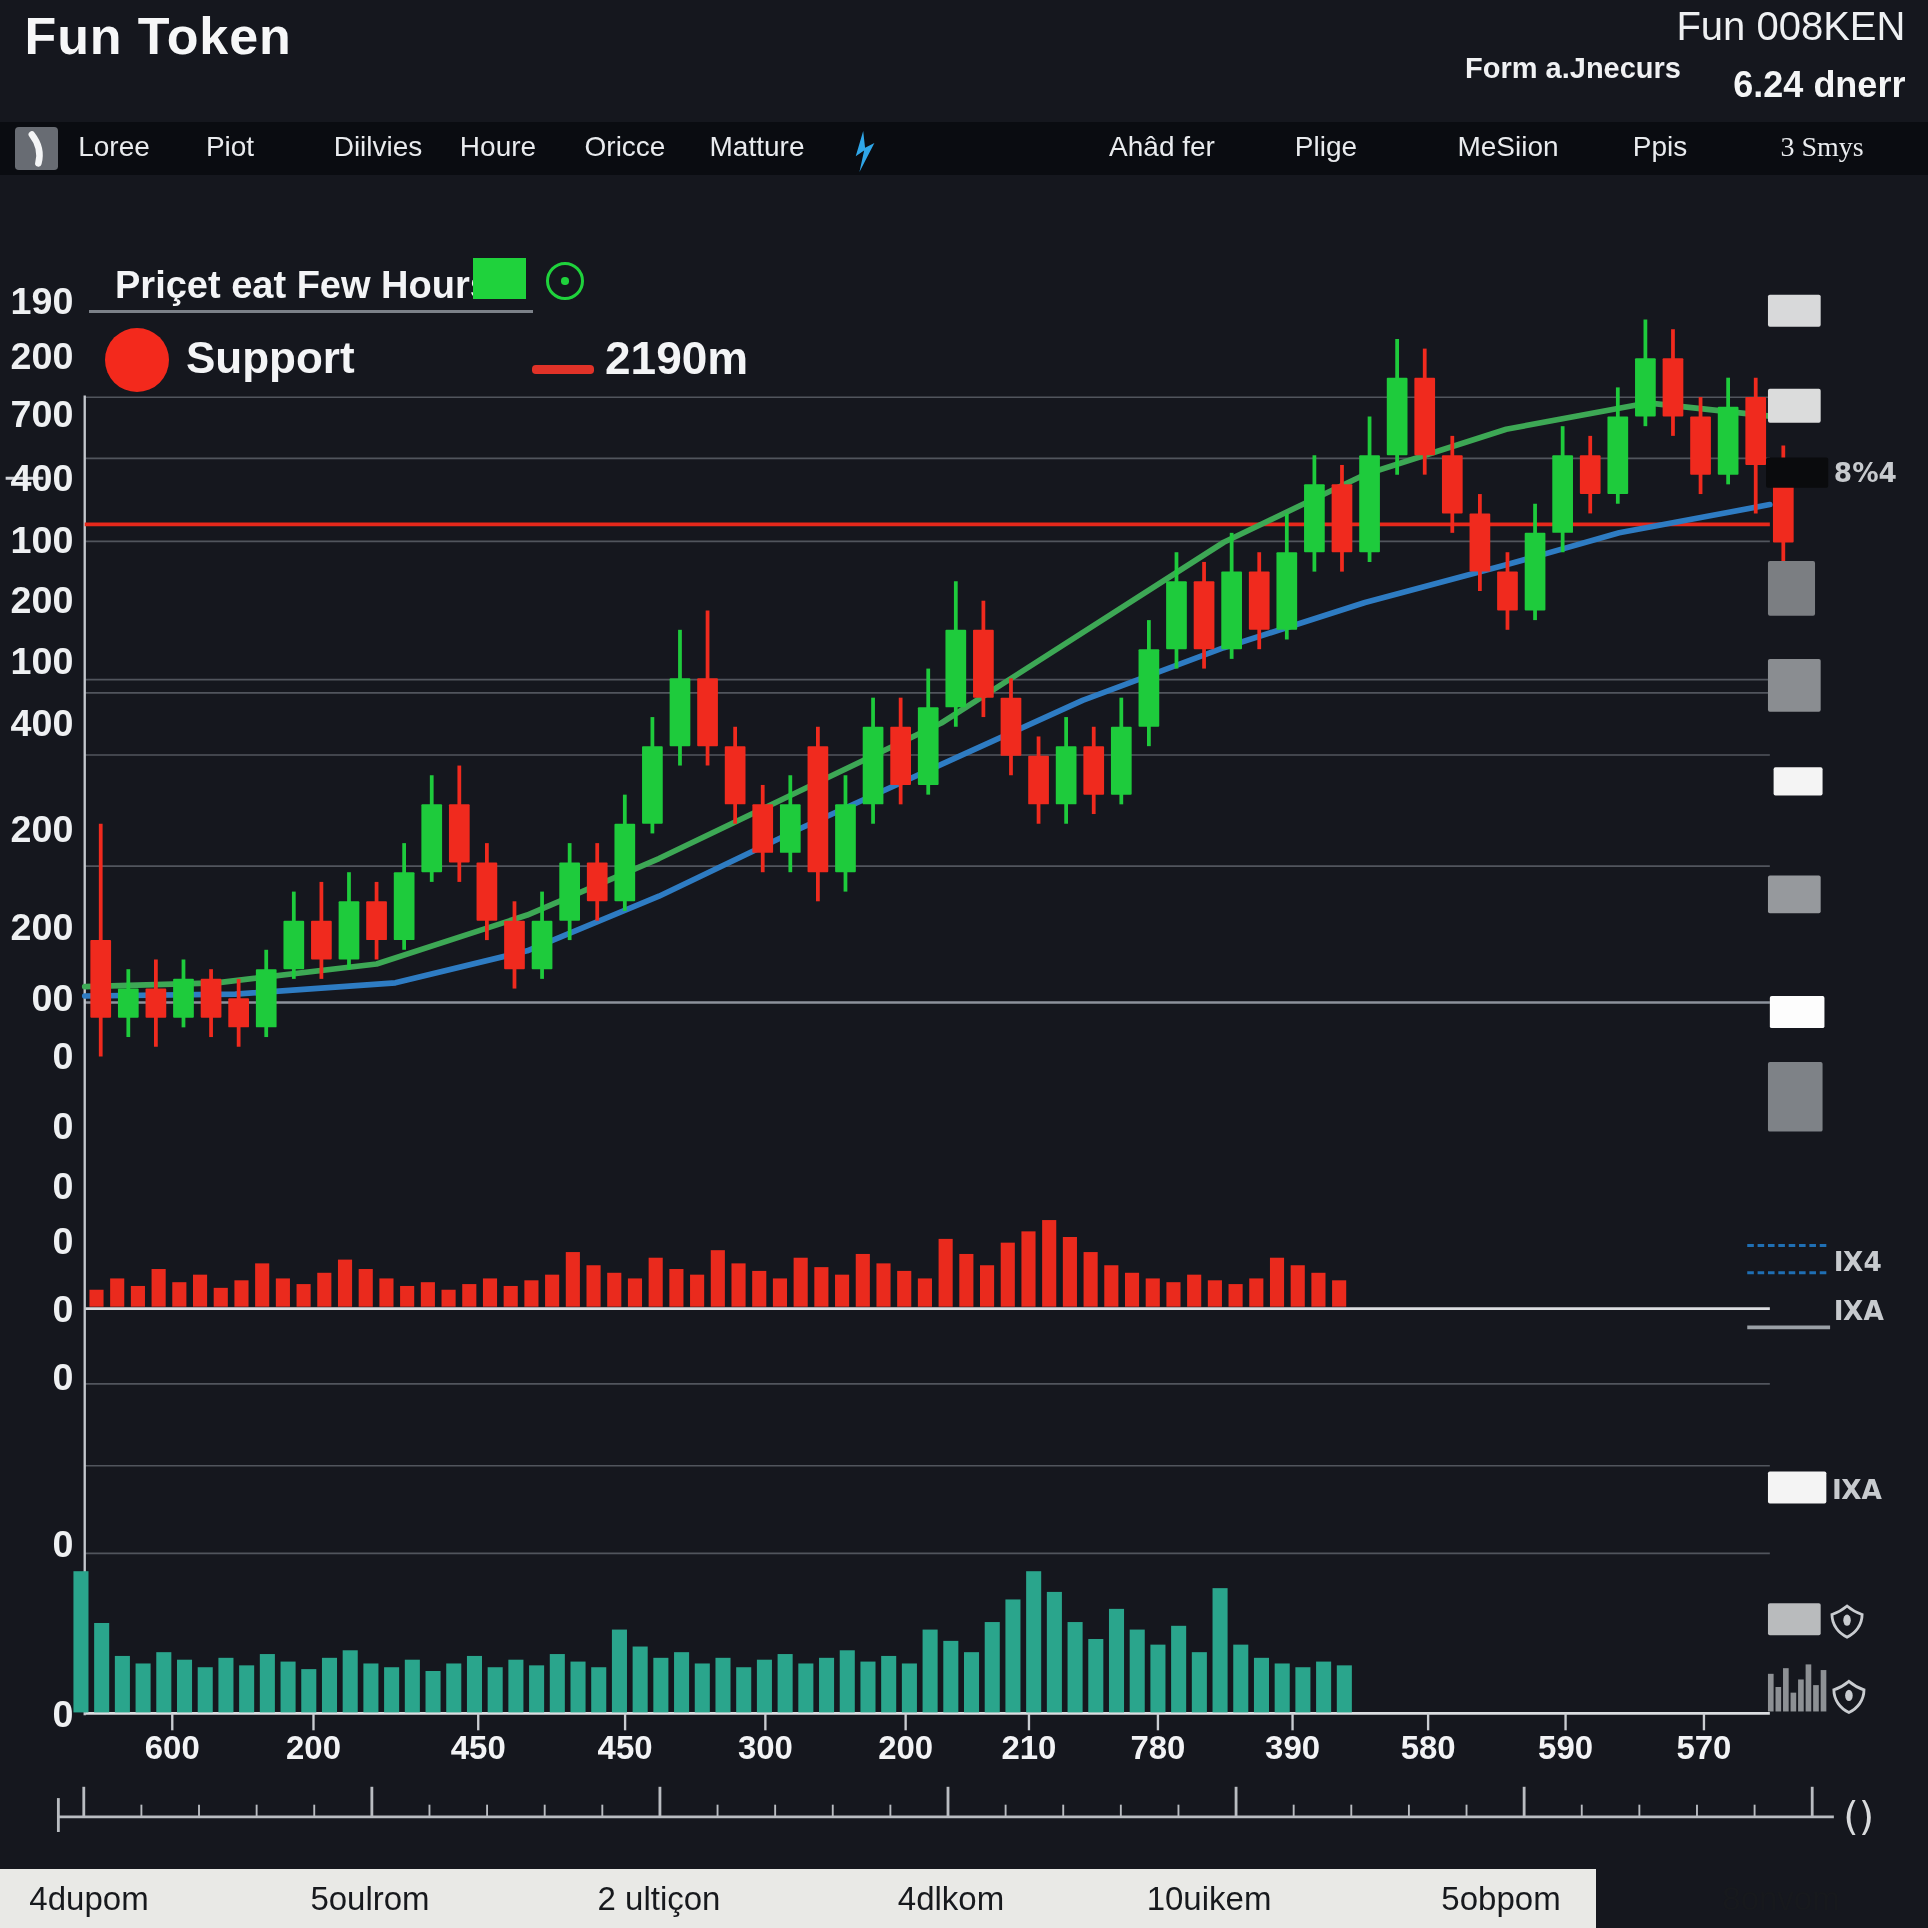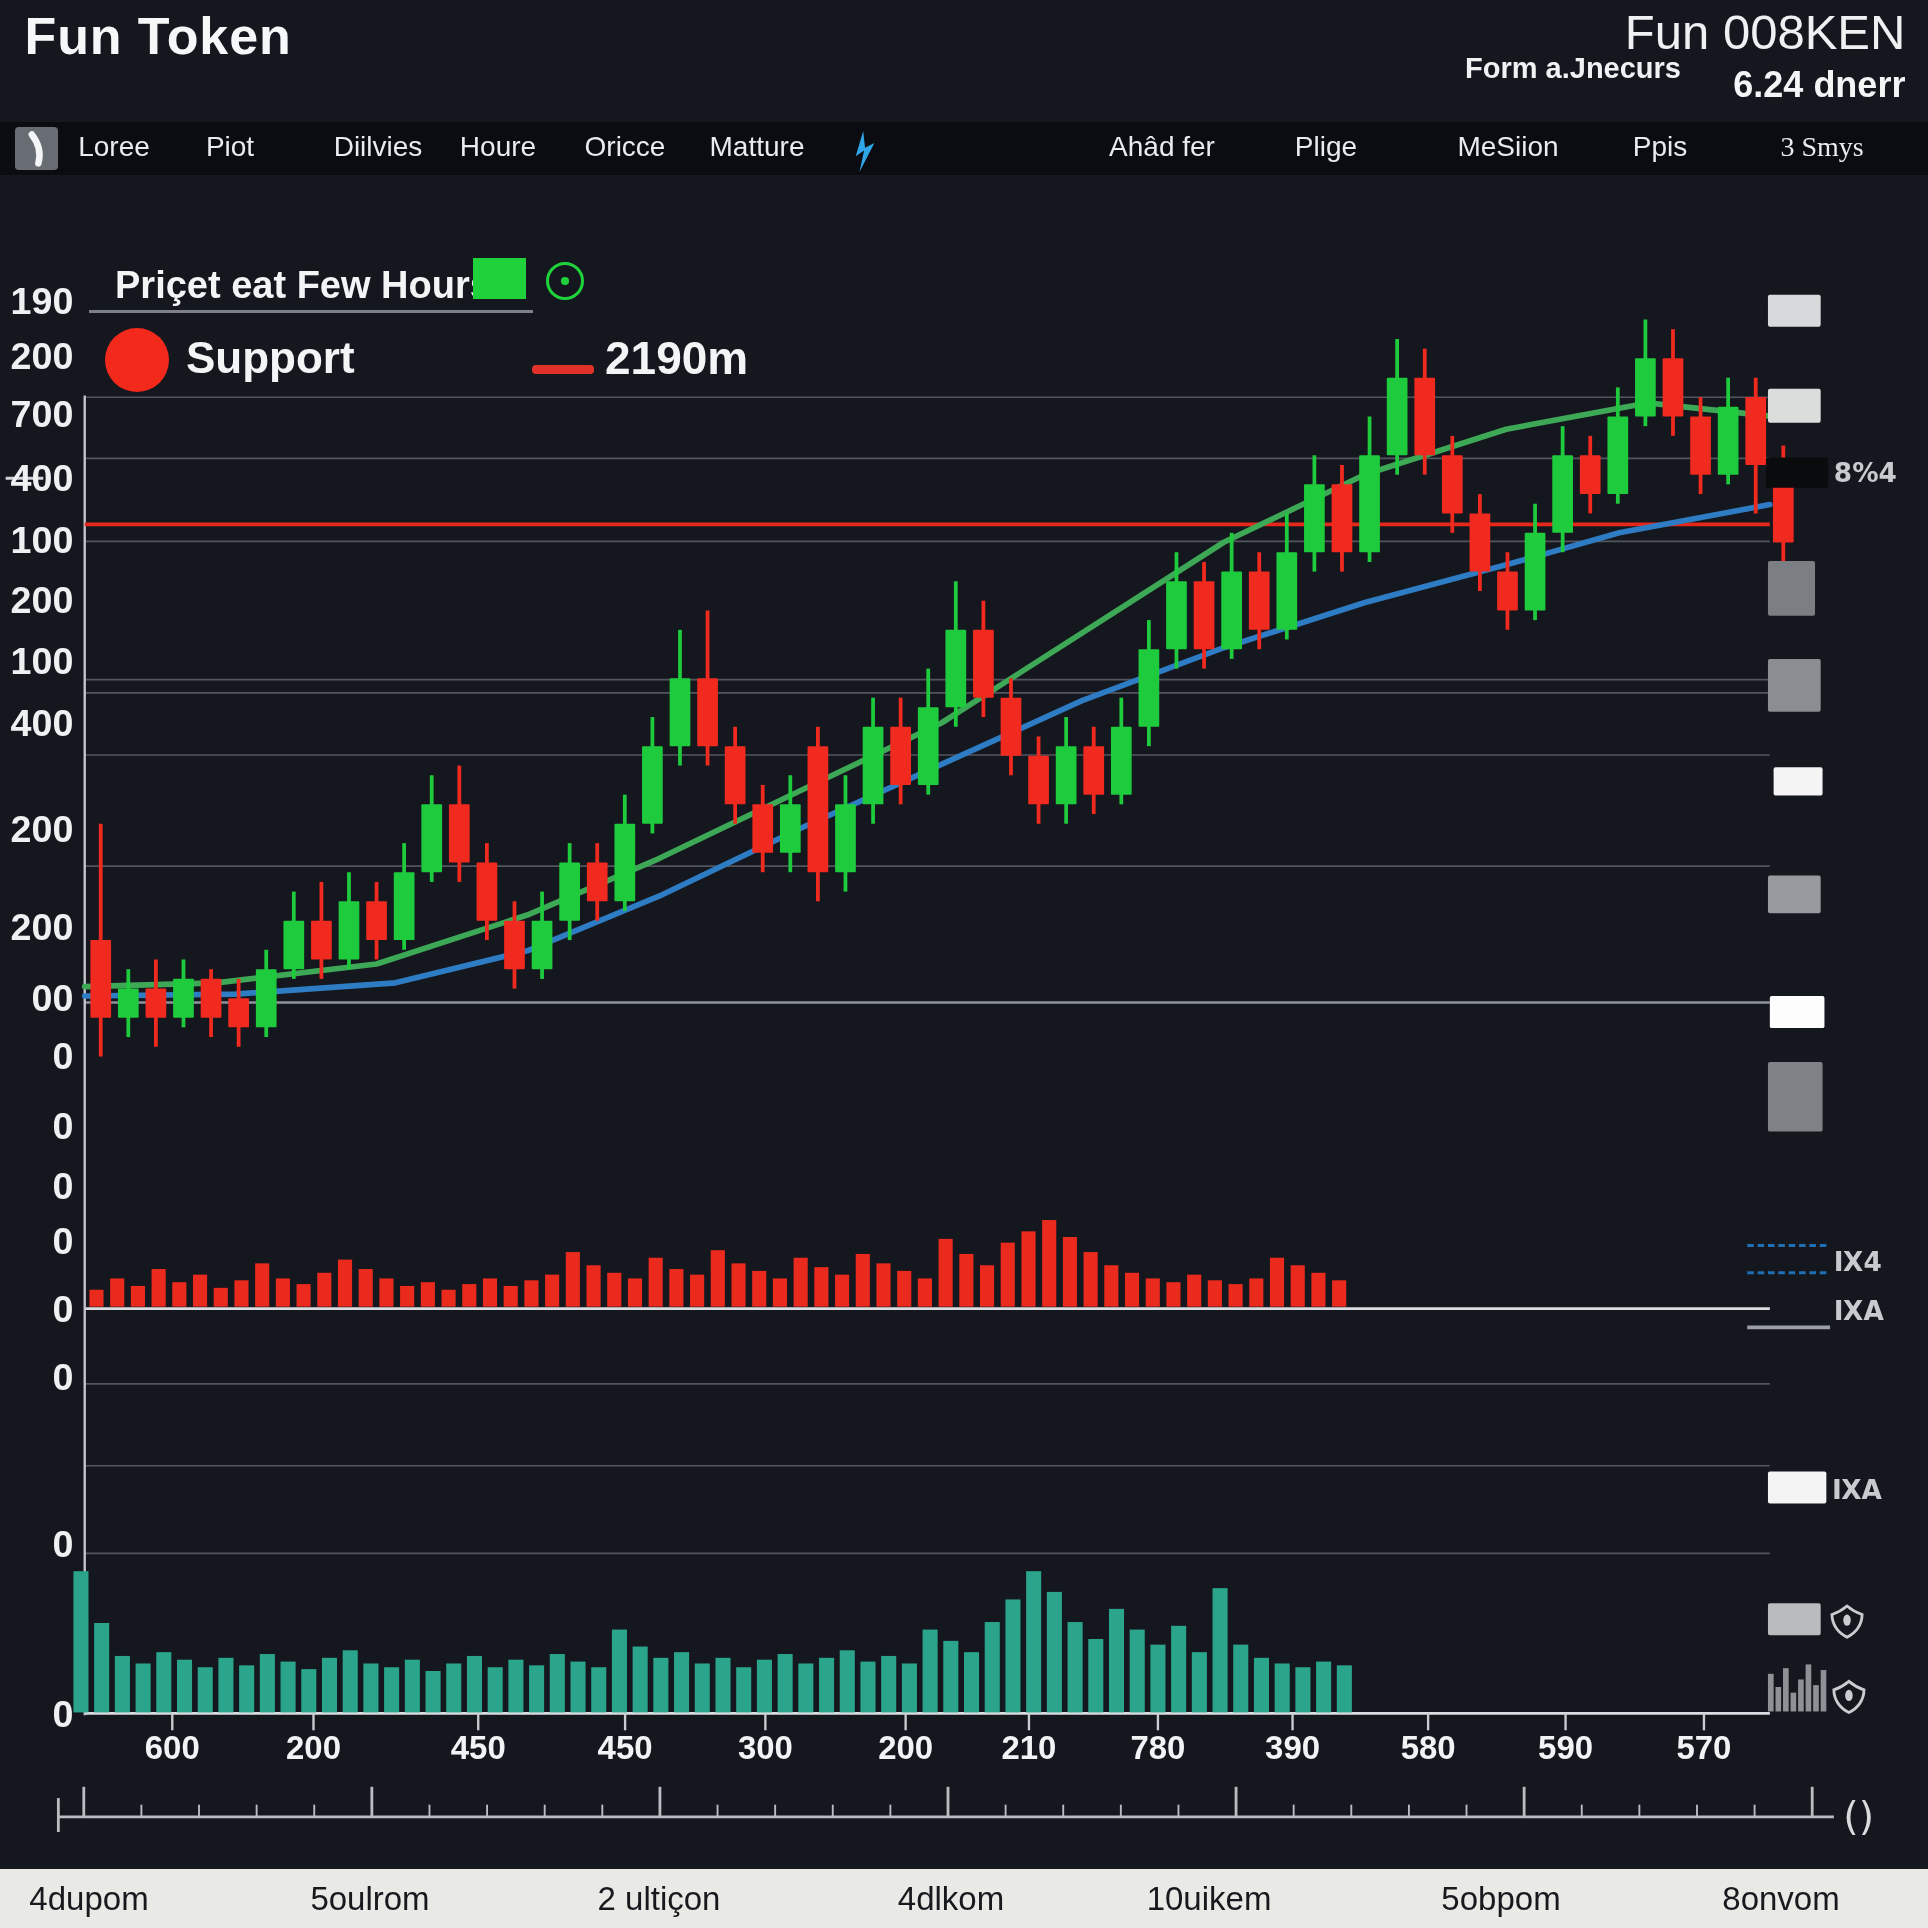--- a/index.html
+++ b/index.html
@@ -1,21 +1,21 @@
 <!DOCTYPE html>
 <html style="font-size:15px"><head>
 <meta charset="utf-8">
 <style>
   html,body{margin:0;padding:0;background:#15171e;}
   body{width:1928px;height:1928px;position:relative;overflow:hidden;
        font-family:"Liberation Sans",sans-serif;color:#eceef1;}
   .abs{position:absolute;}
   
   #title{left:24.5px;top:5.6px;font-size:52px;font-weight:700;letter-spacing:0.9px;color:#f6f7f8;}
-  #symbol{right:22.6px;top:3.8px;font-size:49px;font-weight:400;color:#eef0f2;margin-left:11px;}
+  #symbol{right:22.6px;top:3.8px;font-size:40px;font-weight:400;color:#eef0f2;margin-left:11px;}
   #subtitle{right:247px;top:52px;font-size:29px;font-weight:700;color:#f0f1f3;}
   #price{right:22.6px;top:64px;font-size:36px;font-weight:700;color:#f4f5f6;}
   
   #menubar{left:0;top:122px;width:1928px;height:53px;background:#0a0c11;}
   .menu-item{position:absolute;top:9.4px;transform:translateX(-50%);font-size:28px;
              font-weight:500;color:#e9ebee;white-space:nowrap;cursor:default;}
   #menu-iconbox{left:15px;top:127px;width:43px;height:43px;background:#686c73;border-radius:3.8px;}
   #menu-bolt{left:850px;top:130px;width:32px;height:43px;}
   
   #leg1{left:115px;top:264px;font-size:38px;font-weight:700;color:#f3f4f6;}
@@ -23,21 +23,21 @@
   #leg1-ring{left:546px;top:262px;width:32px;height:32px;border:3.8px solid #1fd23c;border-radius:50%;}
   #leg1-ring i{position:absolute;left:12.2px;top:12.2px;width:7.5px;height:7.5px;background:#1fd23c;border-radius:50%;}
   #leg-underline{left:89px;top:310px;width:444px;height:2.8px;background:#8e949c;opacity:.85;}
   #leg2-dot{left:105px;top:328px;width:64px;height:64px;background:#f3291c;border-radius:50%;}
   #leg2-label{left:186px;top:333px;font-size:44px;font-weight:700;color:#f3f4f6;}
   #leg2-dash{left:532px;top:365px;width:62px;height:8.5px;background:#e03228;border-radius:3.8px;}
   #leg2-value{left:605px;top:331px;font-size:46px;font-weight:700;color:#f3f4f6;}
   
   #chart{left:0;top:0;}
   
-  #timestrip{left:0;top:1869px;width:1928px;height:59px;background:#e9e9e6;}
+  #timestrip{left:0;top:1869px;width:1596px;height:59px;background:#e9e9e6;}
   .tlabel{position:absolute;top:11.3px;transform:translateX(-50%);font-size:33px;
           font-weight:500;color:#17191d;white-space:nowrap;}
 </style>
 </head>
 <body>
 
 <div class="abs" id="title">Fun Token</div>
 <div class="abs" id="symbol">Fun 008KEN</div>
 <div class="abs" id="subtitle">Form a.Jnecurs</div>
 <div class="abs" id="price">6.24 dnerr</div>

